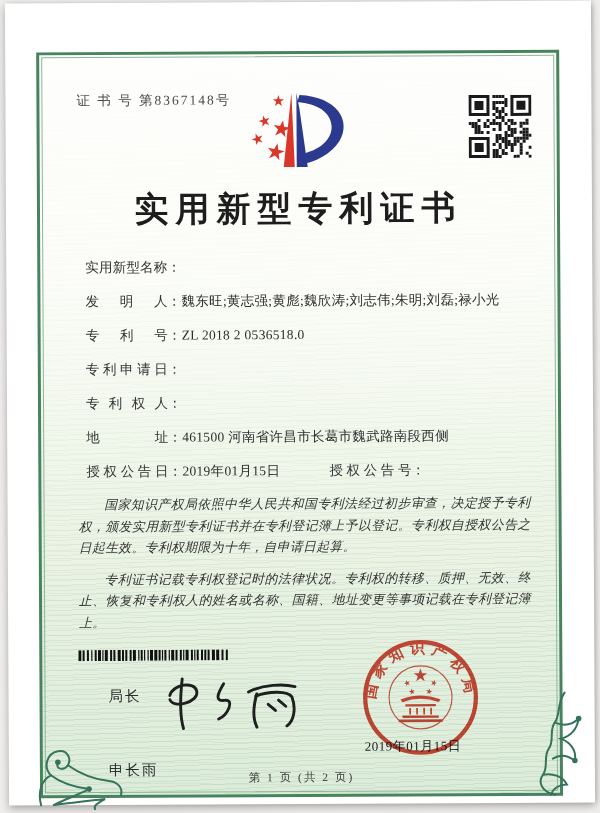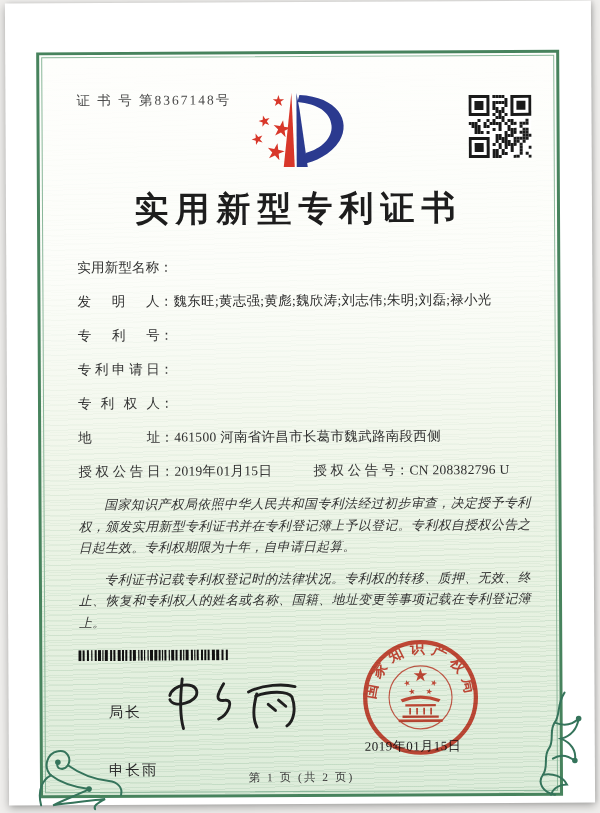--- a/index.html
+++ b/index.html
@@ -37,32 +37,32 @@
     font-size:13.5px;color:#4a4a4a;letter-spacing:2px;
   }
   .logo{position:absolute;left:194px;top:25px;width:130px;height:106px;}
   .qr{position:absolute;left:429px;top:42px;width:63px;height:63px;}
   .title{
     position:absolute;left:0;right:0;top:132px;text-align:center;
     font-size:34px;font-weight:600;color:#1d1d1d;letter-spacing:7px;
   }
   .fields{position:absolute;left:37px;top:203px;width:462px;font-size:13.5px;color:#333;}
   .row{display:flex;align-items:flex-start;height:20px;line-height:20px;margin-bottom:14px;white-space:nowrap;}
-  .lbl{width:82px;flex:none;text-align:justify;text-align-last:justify;color:#333;}
+  .lbl{width:82px;flex:none;text-align:justify;text-align-last:justify;color:#333;margin-left:8px;}
   .colon{flex:none;width:14px;}
   .val{letter-spacing:0.3px;color:#2e2e2e;}
   .val1{flex:none;width:139px;}
   .paras{
     position:absolute;left:37px;top:440px;width:452px;
     font-size:12.8px;line-height:21.5px;color:#333;
     text-align:justify;font-style:italic;letter-spacing:0.4px;
   }
   .paras p{margin:0 0 10px 0;text-indent:2em;}
   .barcode{position:absolute;left:36px;top:595px;width:152px;height:11px;}
-  .officer-title{position:absolute;left:66px;top:632px;font-size:14.5px;color:#2b2b2b;letter-spacing:2px;margin-top:16px;}
+  .officer-title{position:absolute;left:66px;top:632px;font-size:14.5px;color:#2b2b2b;letter-spacing:2px;}
   .officer-name{position:absolute;left:66px;top:660px;font-size:14.5px;color:#2b2b2b;letter-spacing:2px;margin-top:46px;}
   .signature{position:absolute;left:117px;top:615px;width:150px;height:64px;}
   .seal{position:absolute;left:316px;top:582px;width:124px;height:124px;mix-blend-mode:multiply;opacity:0.92;z-index:2;}
   .seal-date{position:absolute;left:322px;top:684px;width:120px;font-size:13px;color:#222;letter-spacing:0.5px;z-index:1;}
   .footer{
     position:absolute;left:0;right:0;top:716px;text-align:center;
     font-size:11.5px;color:#3a3a3a;letter-spacing:2px;
   }
   .orn-left{position:absolute;left:-8px;top:684px;width:92px;height:72px;z-index:3;}
   .orn-right{position:absolute;left:478px;top:636px;width:62px;height:112px;z-index:3;}
@@ -245,41 +245,41 @@
           <span class="colon">：</span>
       </div>
       <div class="row">
         <span class="lbl">发明人</span>
           <span class="colon">：</span>
           <span class="val">魏东旺;黄志强;黄彪;魏欣涛;刘志伟;朱明;刘磊;禄小光</span>
       </div>
       <div class="row">
         <span class="lbl">专利号</span>
           <span class="colon">：</span>
+          <span class="val">ZL 2018 2 0536518.0</span>
       </div>
       <div class="row">
         <span class="lbl">专利申请日</span>
           <span class="colon">：</span>
       </div>
       <div class="row">
         <span class="lbl">专利权人</span>
           <span class="colon">：</span>
       </div>
       <div class="row">
         <span class="lbl">地址</span>
           <span class="colon">：</span>
           <span class="val">461500 河南省许昌市长葛市魏武路南段西侧</span>
       </div>
       <div class="row">
         <span class="lbl">授权公告日</span>
           <span class="colon">：</span>
           <span class="val val1">2019年01月15日</span>
           <span class="lbl">授权公告号</span>
           <span class="colon">：</span>
-          <span class="val">CN 208382796 U</span>
       </div>
     </div>
 
     <div class="paras">
       <p>国家知识产权局依照中华人民共和国专利法经过初步审查，决定授予专利权，颁发实用新型专利证书并在专利登记簿上予以登记。专利权自授权公告之日起生效。专利权期限为十年，自申请日起算。</p>
       <p>专利证书记载专利权登记时的法律状况。专利权的转移、质押、无效、终止、恢复和专利权人的姓名或名称、国籍、地址变更等事项记载在专利登记簿上。</p>
     </div>
 
     <svg class="barcode" viewBox="0 0 152 11" preserveAspectRatio="none">
       <g id="bc-bars" fill="#111">

